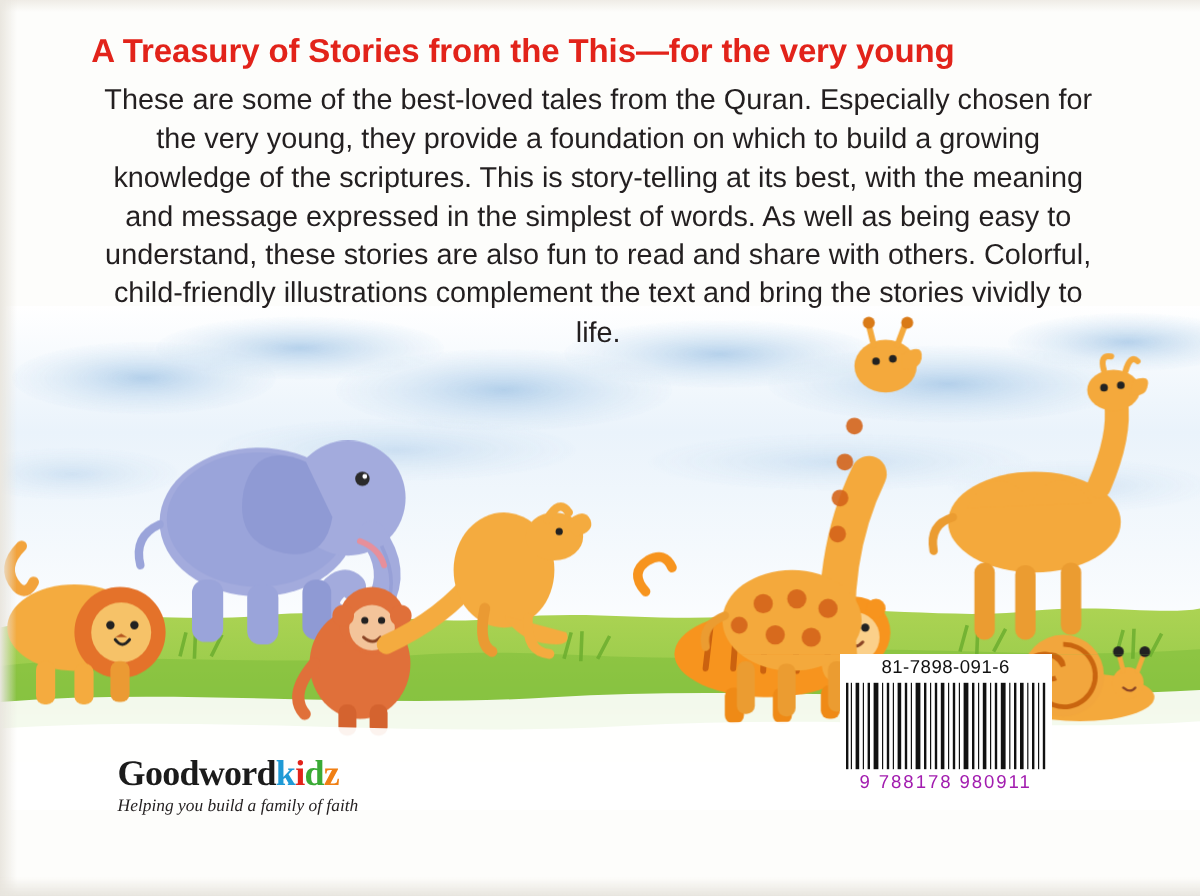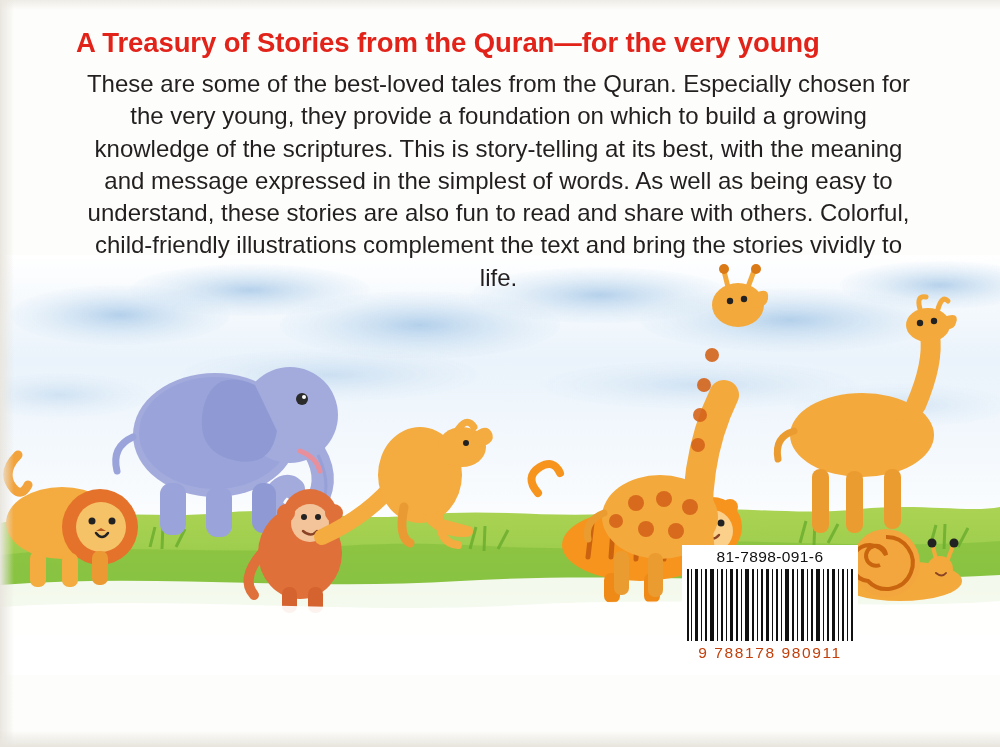--- a/index.html
+++ b/index.html
@@ -106,21 +106,21 @@
     font-style: italic;
     font-size: 14.5px;
     color: #231f20;
     margin-top: 4px;
     white-space: nowrap;
   }
 
   
   .barcode-box {
     position: absolute;
-    left: 682px;
+    left: 700px;
     top: 545px;
     width: 176px;
     height: 124px;
     background: #ffffff;
     z-index: 36;
     border: 0;
   }
   .isbn-text {
     font-family: "Liberation Sans", sans-serif;
     font-size: 15.5px;
@@ -139,21 +139,21 @@
   .bars span {
     position: absolute;
     top: 0;
     background: #111;
     height: 72px;
   }
   .ean-text {
     font-family: "Liberation Sans", sans-serif;
     font-size: 15.5px;
     letter-spacing: 1.6px;
-    color: #c2410c;
+    color: #a21caf;
     text-align: center;
     margin-top: 3px;
     white-space: nowrap;
   }
 </style>
 </head>
 <body>
 
 <div id="book-back-cover">
 
@@ -341,24 +341,28 @@
         <circle cx="932" cy="288" r="4.5" fill="#222"></circle>
         <circle cx="954" cy="288" r="4.5" fill="#222"></circle>
         <path d="M936,318 q6,5 10,0" fill="none" stroke="#8a4425" stroke-width="2" stroke-linecap="round"></path>
       </g>
 
       <path d="M0,352 C180,340 340,360 520,350 C700,340 860,356 1000,346 L1000,420 L0,420 Z" fill="#ffffff" opacity="0.92"></path>
     </svg>
   </div>
 
   <div class="blurb">
-    <h1 class="blurb-title">A Treasury of Stories from the Quran—for the very young</h1>
+    <h1 class="blurb-title">A Treasury of Stories from the This—for the very young</h1>
     <p class="blurb-body">These are some of the best-loved tales from the Quran. Especially chosen for the very young, they provide a foundation on which to build a growing knowledge of the scriptures. This is story-telling at its best, with the meaning and message expressed in the simplest of words. As well as being easy to understand, these stories are also fun to read and share with others. Colorful, child-friendly illustrations complement the text and bring the stories vividly to life.</p>
   </div>
 
+  <div class="logo-block">
+    <div class="logo-word"><span class="logo-good">Goodword</span><span class="logo-k">k</span><span class="logo-i">i</span><span class="logo-d">d</span><span class="logo-z">z</span></div>
+    <div class="logo-tagline">Helping you build a family of faith</div>
+  </div>
 
   <div class="barcode-box">
     <div class="isbn-text">81-7898-091-6</div>
     <div class="bars">
       <span style="left:0px;width:2px;"></span>
       <span style="left:4px;width:1px;"></span>
       <span style="left:8px;width:3px;"></span>
       <span style="left:14px;width:1px;"></span>
       <span style="left:18px;width:2px;"></span>
       <span style="left:23px;width:4px;"></span>

